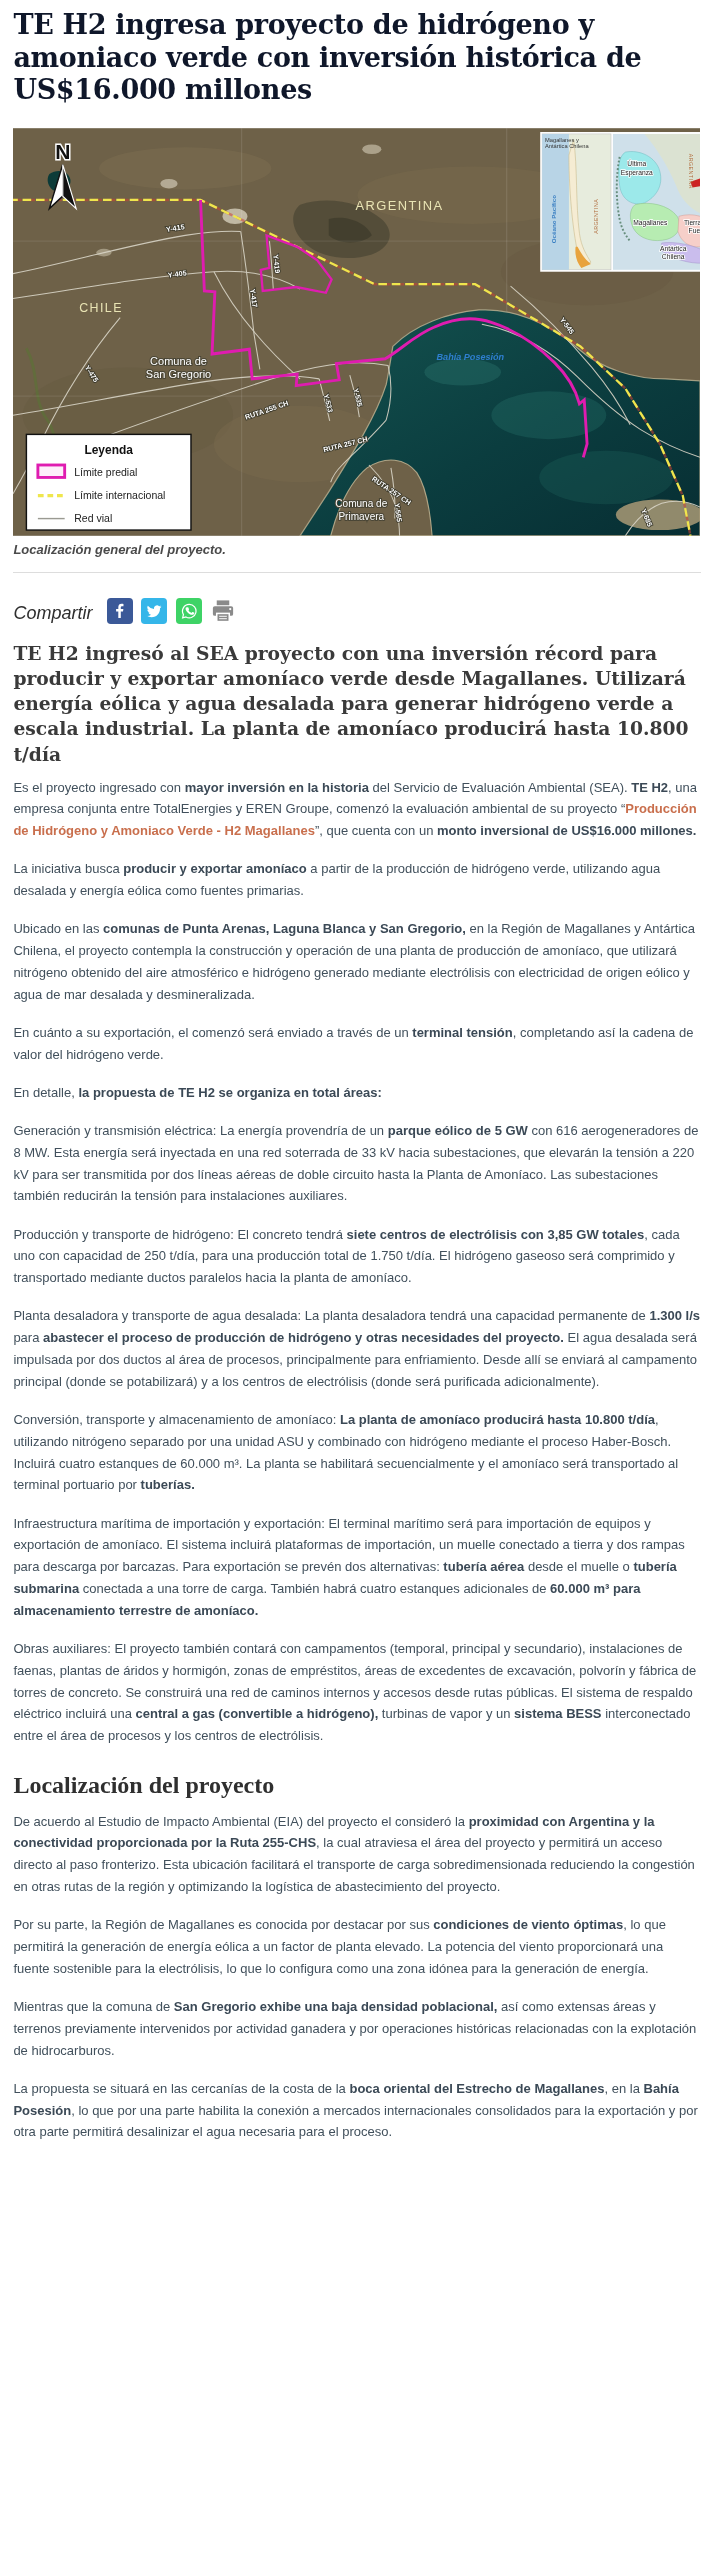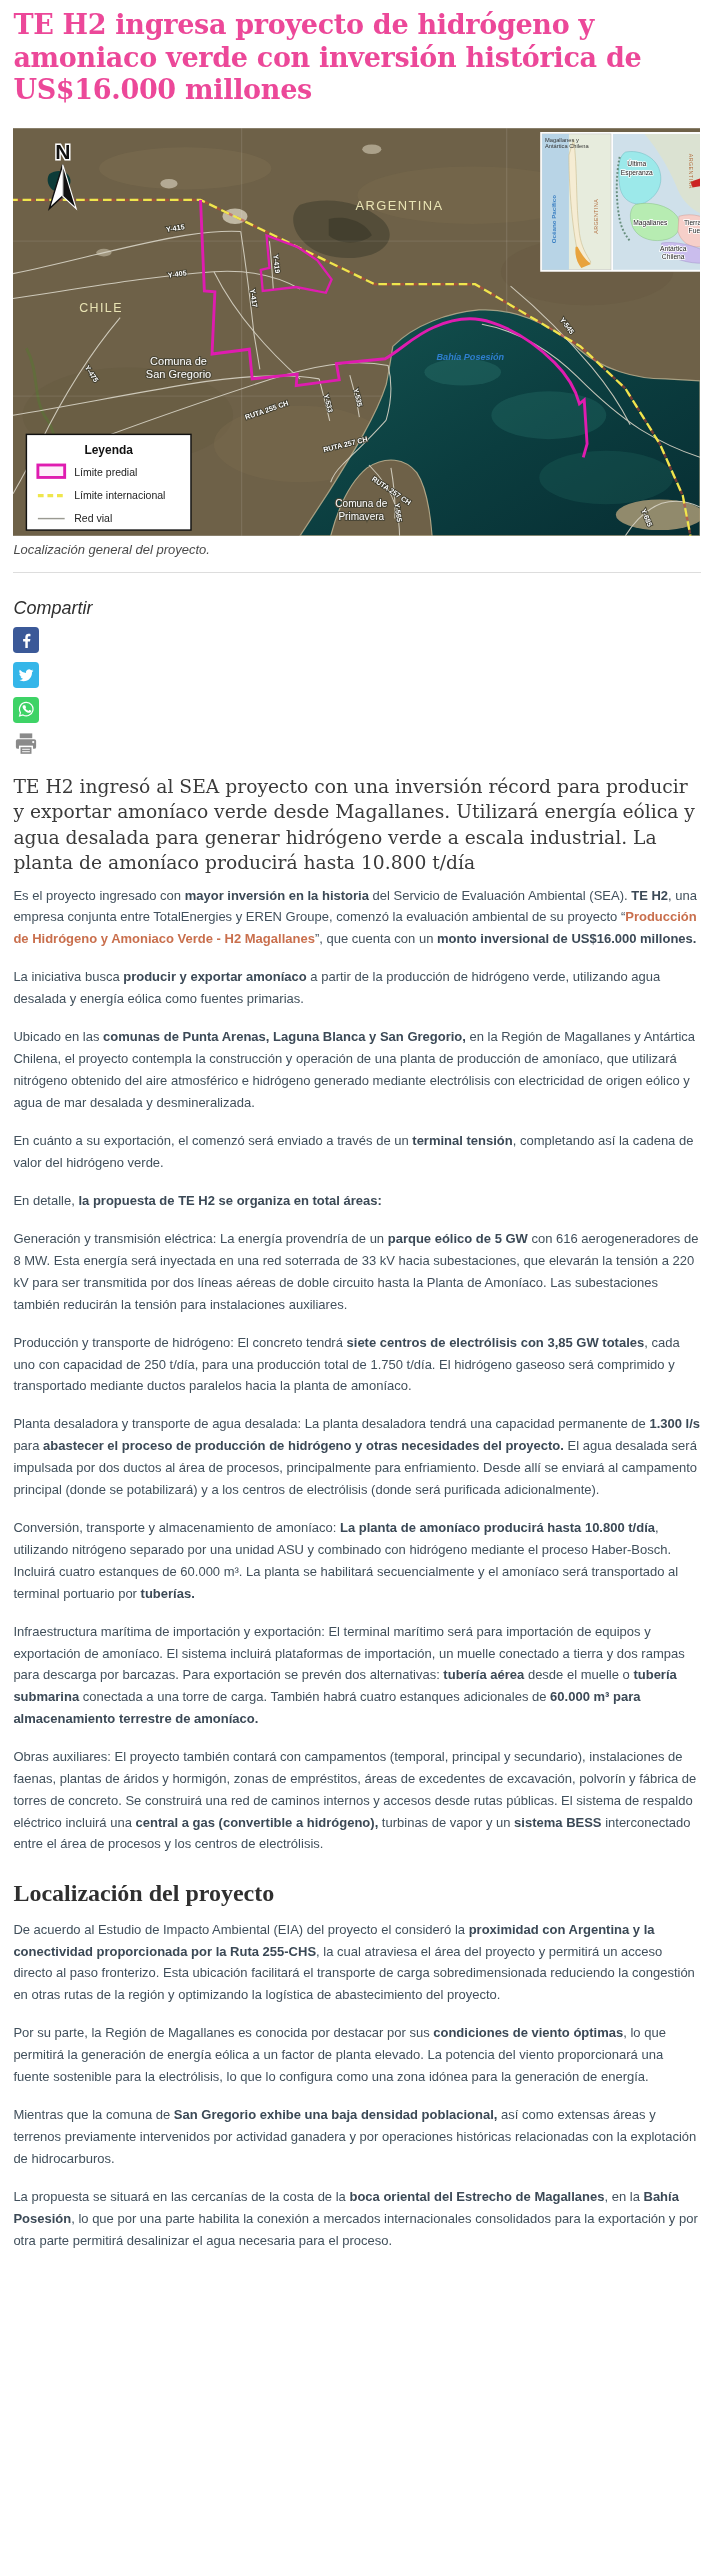--- a/index.html
+++ b/index.html
@@ -1,30 +1,30 @@
 <!DOCTYPE html>
 <html style="--link: #c96f4d; --predial: #df1cb0; --internacional: #efe64d; --facebook: #3b5998; --twitter: #35b6e9; --whatsapp: #3ed366; --print: #8a8a8a; --water: #0d4344; --land: #6e6148;"><head>
 <meta charset="utf-8">
 <style>
   html,body{margin:0;padding:0;background:#fff;}
   .page{width:714px;box-sizing:border-box;padding:5.7px 13.4px 38px;font-family:"Liberation Sans",sans-serif;}
-  h1.title{font-family:"DejaVu Serif",serif;font-weight:700;color:#ec4899;font-size:27px;line-height:1.2;margin:3.8px 0 21px;letter-spacing:-0.3px;}
+  h1.title{font-family:"DejaVu Serif",serif;font-weight:700;color:#0f172a;font-size:27px;line-height:1.2;margin:3.8px 0 21px;letter-spacing:-0.3px;}
   figure{margin:0;}
   .map-wrap{width:687px;height:408px;position:relative;overflow:hidden;}
   .map-wrap svg{display:block;}
-  figcaption{font-style:italic;font-size:13px;color:#4a4a4a;margin:6.7px 0 0;}
+  figcaption{font-style:italic;font-size:13px;color:#4a4a4a;margin:6.7px 0 0;font-weight:bold;}
   hr.div{border:none;border-top:1px solid #ddd;margin:14.4px 0 0;}
-  .share-row{display:flex;align-items:flex-start;gap:8.6px;margin:25px 0 5.7px;flex-direction:column;}
+  .share-row{display:flex;align-items:flex-end;gap:8.6px;margin:25px 0 5.7px;}
   .share-label{font-style:italic;font-size:18px;color:#2f2f2f;margin-right:5.7px;}
   .si{width:26px;height:26px;border-radius:3.8px;display:flex;align-items:center;justify-content:center;cursor:pointer;}
   .si.fb{background:var(--facebook);}
   .si.tw{background:var(--twitter);}
   .si.wa{background:var(--whatsapp);}
   .si.pr{background:transparent;}
-  p.lead{font-family:"DejaVu Serif",serif;font-weight:400;color:#3a3a3a;font-size:18.7px;line-height:1.35;margin:17px 0 9.6px;}
+  p.lead{font-family:"DejaVu Serif",serif;font-weight:700;color:#3a3a3a;font-size:18.7px;line-height:1.35;margin:17px 0 9.6px;}
   .body-copy p.p{font-size:13px;line-height:1.68;color:#41505c;margin:0 0 16.3px;}
   .body-copy b{font-weight:700;color:#3b4956;}
   .body-copy a.lnk{color:var(--link);font-weight:700;text-decoration:none;cursor:pointer;}
   h2.sec{font-family:Liberation Serif, serif;font-weight:700;color:#2f2f2f;font-size:24px;margin:25px 0 11.5px;}
   
   .mlbl{font-family:"Liberation Sans",sans-serif;}
 </style>
 </head>
 <body>
 

